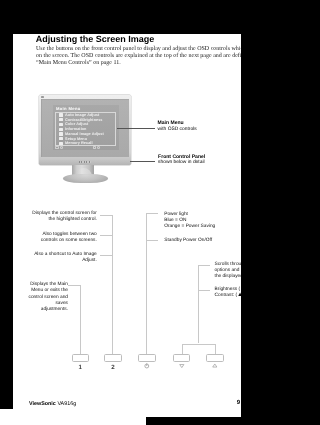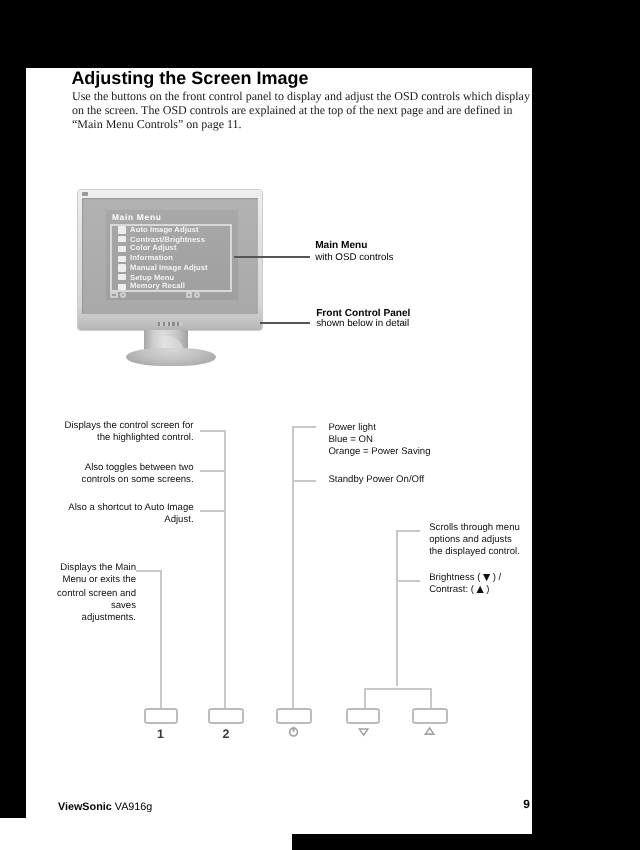--- a/index.html
+++ b/index.html
@@ -1,19 +1,19 @@
 <!DOCTYPE html>
 <html><head>
 <meta charset="utf-8">
 <style>
   html,body{margin:0;padding:0;background:#000;}
   body{width:300px;height:425px;overflow:hidden;font-family:"Liberation Serif",serif;
        -webkit-font-smoothing:antialiased;text-rendering:geometricPrecision;}
   #root{position:relative;width:300px;height:425px;background:#000;}
-  .page{position:absolute;left:13px;top:34px;width:253px;height:383px;background:#fff;overflow:hidden;}
+  .page{position:absolute;left:13px;top:34px;width:228px;height:383px;background:#fff;overflow:hidden;}
   .botwhite{position:absolute;left:0;top:409px;width:146px;height:16px;background:#fff;}
   .botblack{position:absolute;left:146px;top:417px;width:136px;height:8px;background:#000;}
 
   .title{position:absolute;left:22.7px;top:1.2px;margin:0;
          font-family:"Liberation Sans",sans-serif;font-weight:bold;font-size:9px;
          line-height:9px;color:#000;white-space:nowrap;}
   .intro{position:absolute;left:23px;top:12.2px;width:233px;font-size:6px;
          line-height:6.7px;color:#1a1a1a;text-align:left;}
 
   

